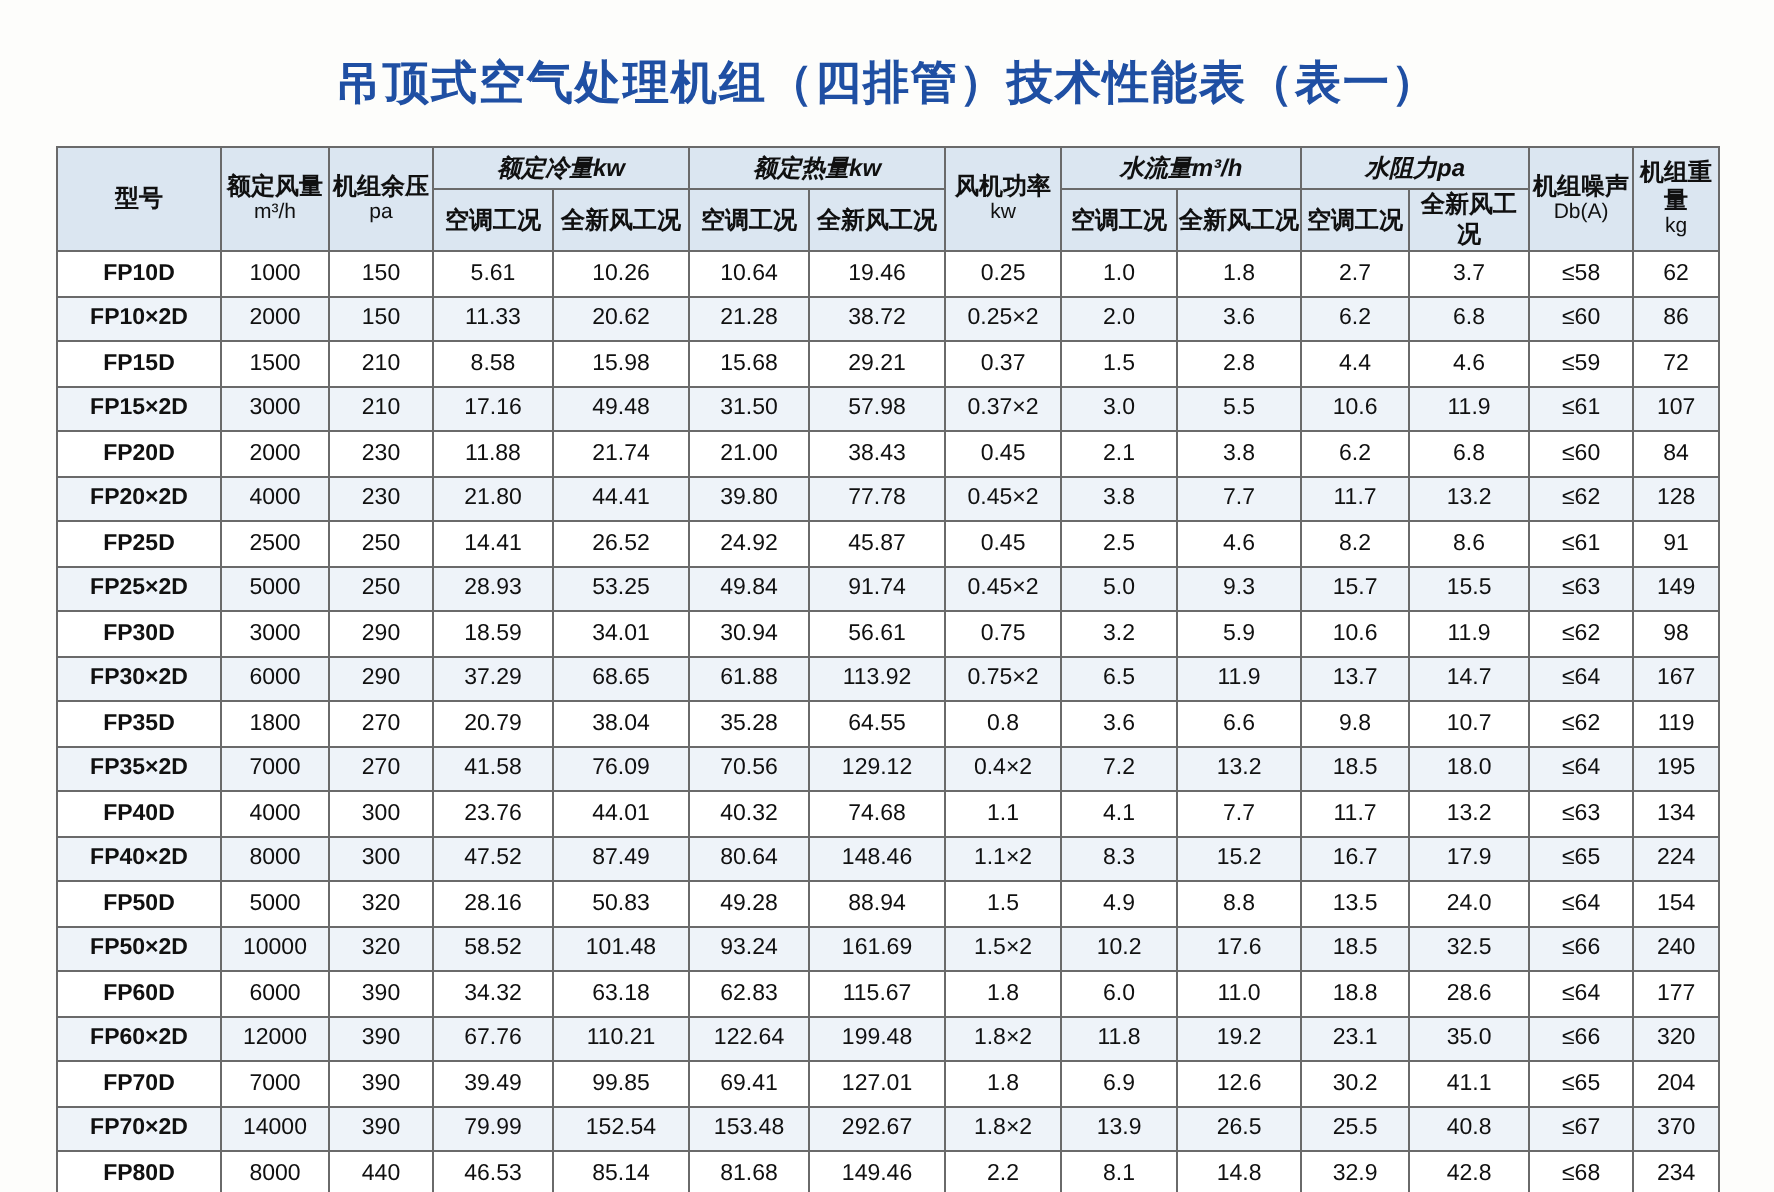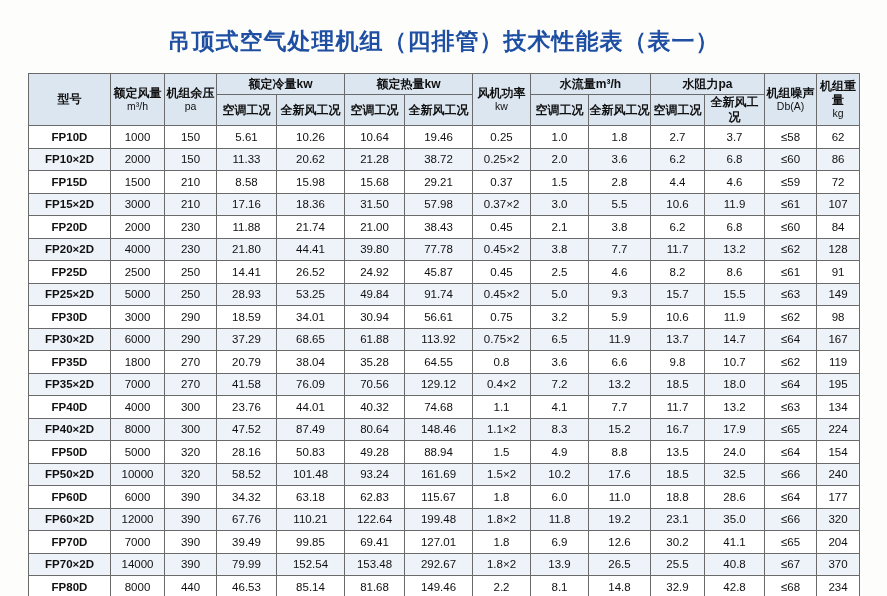--- a/index.html
+++ b/index.html
@@ -50,20 +50,21 @@
   }
   table.spec thead th {
     background: #dbe6f1;
     font-weight: bold;
     line-height: 1.25;
     font-size: 12px;
     height: 22px;
   }
   table.spec thead th.grouphdr {
     height: 20px;
+    font-style: italic;
   }
   table.spec tbody td {
     height: 21.5px;
     background: #ffffff;
   }
   table.spec tbody tr.alt td {
     background: #eef3f9;
   }
   td.model {
     font-size: 11.5px;
@@ -192,21 +193,21 @@
             <td>4.4</td>
             <td>4.6</td>
             <td>≤59</td>
             <td>72</td>
           </tr>
           <tr class="alt">
             <td class="model">FP15×2D</td>
             <td>3000</td>
             <td>210</td>
             <td>17.16</td>
-            <td>18.36</td>
+            <td>49.48</td>
             <td>31.50</td>
             <td>57.98</td>
             <td>0.37×2</td>
             <td>3.0</td>
             <td>5.5</td>
             <td>10.6</td>
             <td>11.9</td>
             <td>≤61</td>
             <td>107</td>
           </tr>

